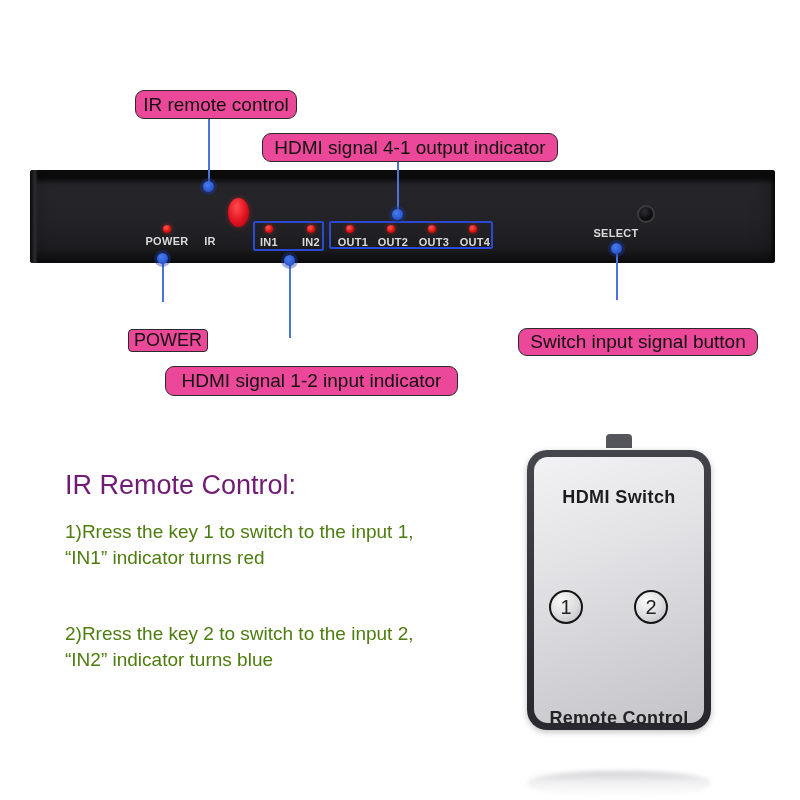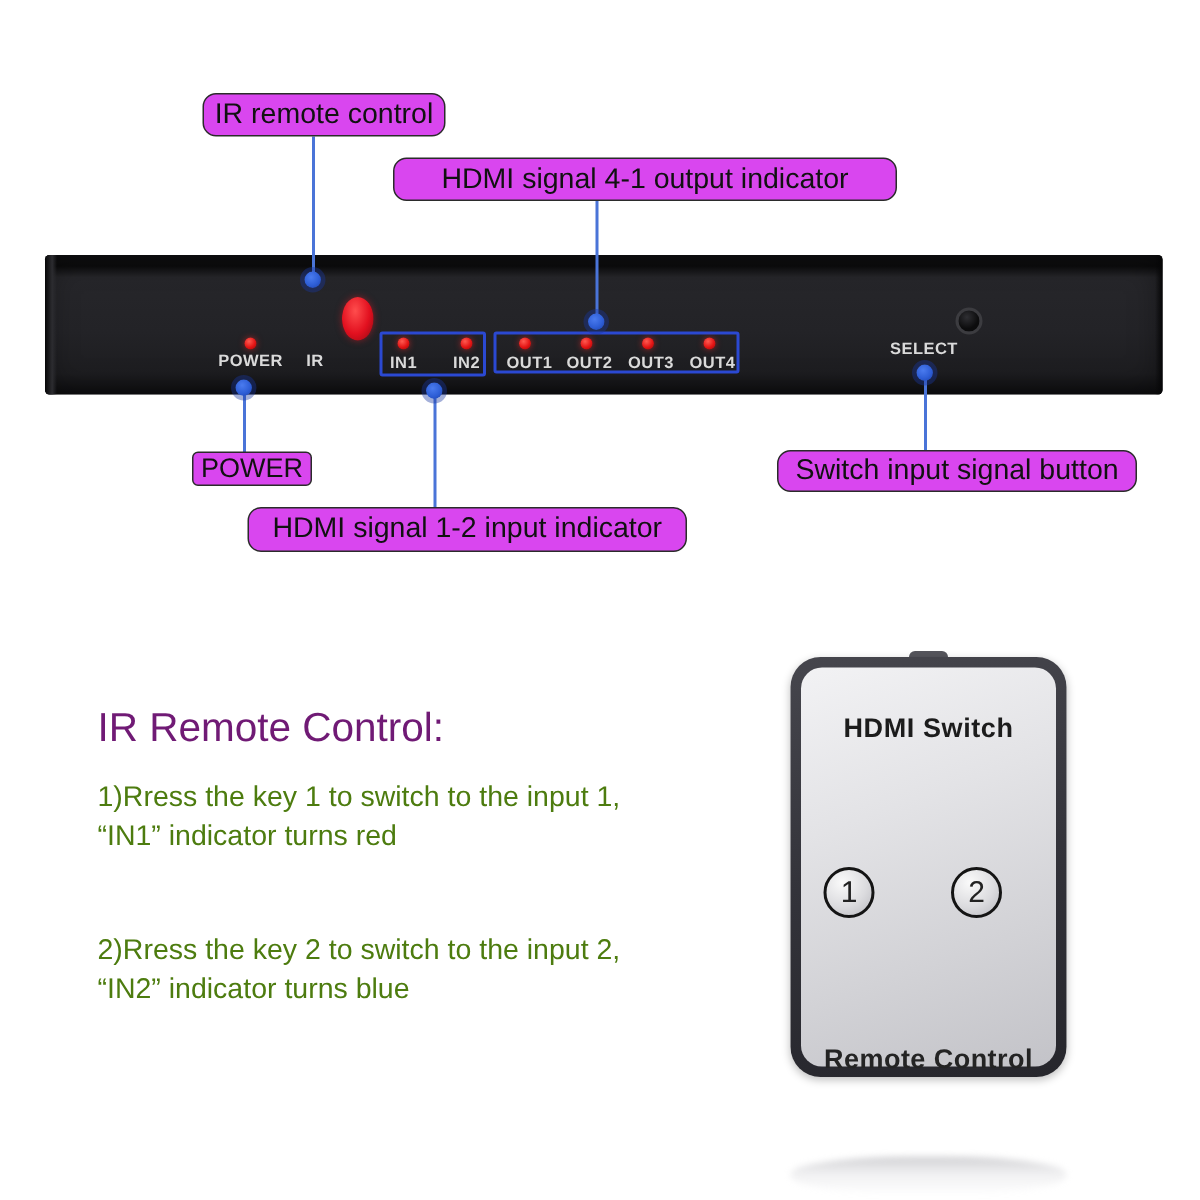--- a/index.html
+++ b/index.html
@@ -8,27 +8,28 @@
   .canvas {
     position: relative;
     width: 800px; height: 800px;
     background: #ffffff;
     overflow: hidden;
   }
 
   
   .callout {
     position: absolute;
-    background: #d946ef;
+    background: #ec4899;
     border: 1.6px solid #2b2b2b;
     border-radius: 9px;
     display: flex; align-items: center; justify-content: center;
     font-size: 19px; color: #111;
     white-space: nowrap;
     z-index: 5;
+    margin-top: 28px;
   }
   .callout.small-radius { border-radius: 4px; font-size: 18px; }
 
   
   .cline {
     position: absolute; width: 2px;
     background: #4a74d8; z-index: 3;
   }
   .cdot {
     position: absolute; width: 11px; height: 11px;
@@ -97,21 +98,21 @@
     font-size: 19px; color: #4d7c0f; line-height: 26px;
     white-space: pre-line;
   }
 
   
   .remote-tab {
     position: absolute; left: 606px; top: 434px; width: 26px; height: 14px;
     background: #55555c; border-radius: 4px 4px 0 0; z-index: 1;
   }
   .remote {
-    position: absolute; left: 527px; top: 438px;
+    position: absolute; left: 527px; top: 450px;
     width: 184px; height: 280px;
     background: linear-gradient(170deg, #46464d 0%, #33333a 50%, #26262c 100%);
     border-radius: 20px;
     z-index: 2;
     box-shadow: 0 2px 6px rgba(0,0,0,.25);
   }
   .remote-face {
     position: absolute; inset: 7px;
     border-radius: 14px;
     background: linear-gradient(160deg, #f2f2f4 0%, #e3e3e6 35%, #d2d2d6 70%, #c3c3c8 100%);
@@ -144,21 +145,21 @@
     filter: blur(2px);
     z-index: 1;
   }
 </style>
 </head>
 <body>
 
 <div class="canvas">
 
   <div class="callout" style="left:135px; top:62px; width:162px; height:29px;">IR remote control</div>
-  <div class="callout" style="left:262px; top:105px; width:336px; height:29px;">HDMI signal 4-1 output indicator</div>
+  <div class="callout" style="left:262px; top:105px; width:296px; height:29px;">HDMI signal 4-1 output indicator</div>
 
   <div class="callout small-radius" style="left:128px; top:301px; width:80px; height:23px;">POWER</div>
   <div class="callout" style="left:518px; top:300px; width:240px; height:28px;">Switch input signal button</div>
   <div class="callout" style="left:165px; top:338px; width:293px; height:30px;">HDMI signal 1-2 input indicator</div>
 
   <div class="cline" style="left:208px; top:91px; height:96px;"></div>
   <div class="cline" style="left:397px; top:134px; height:80px;"></div>
   <div class="cline" style="left:162px; top:259px; height:43px;"></div>
   <div class="cline" style="left:289px; top:260px; height:78px;"></div>
   <div class="cline" style="left:616px; top:249px; height:51px;"></div>

